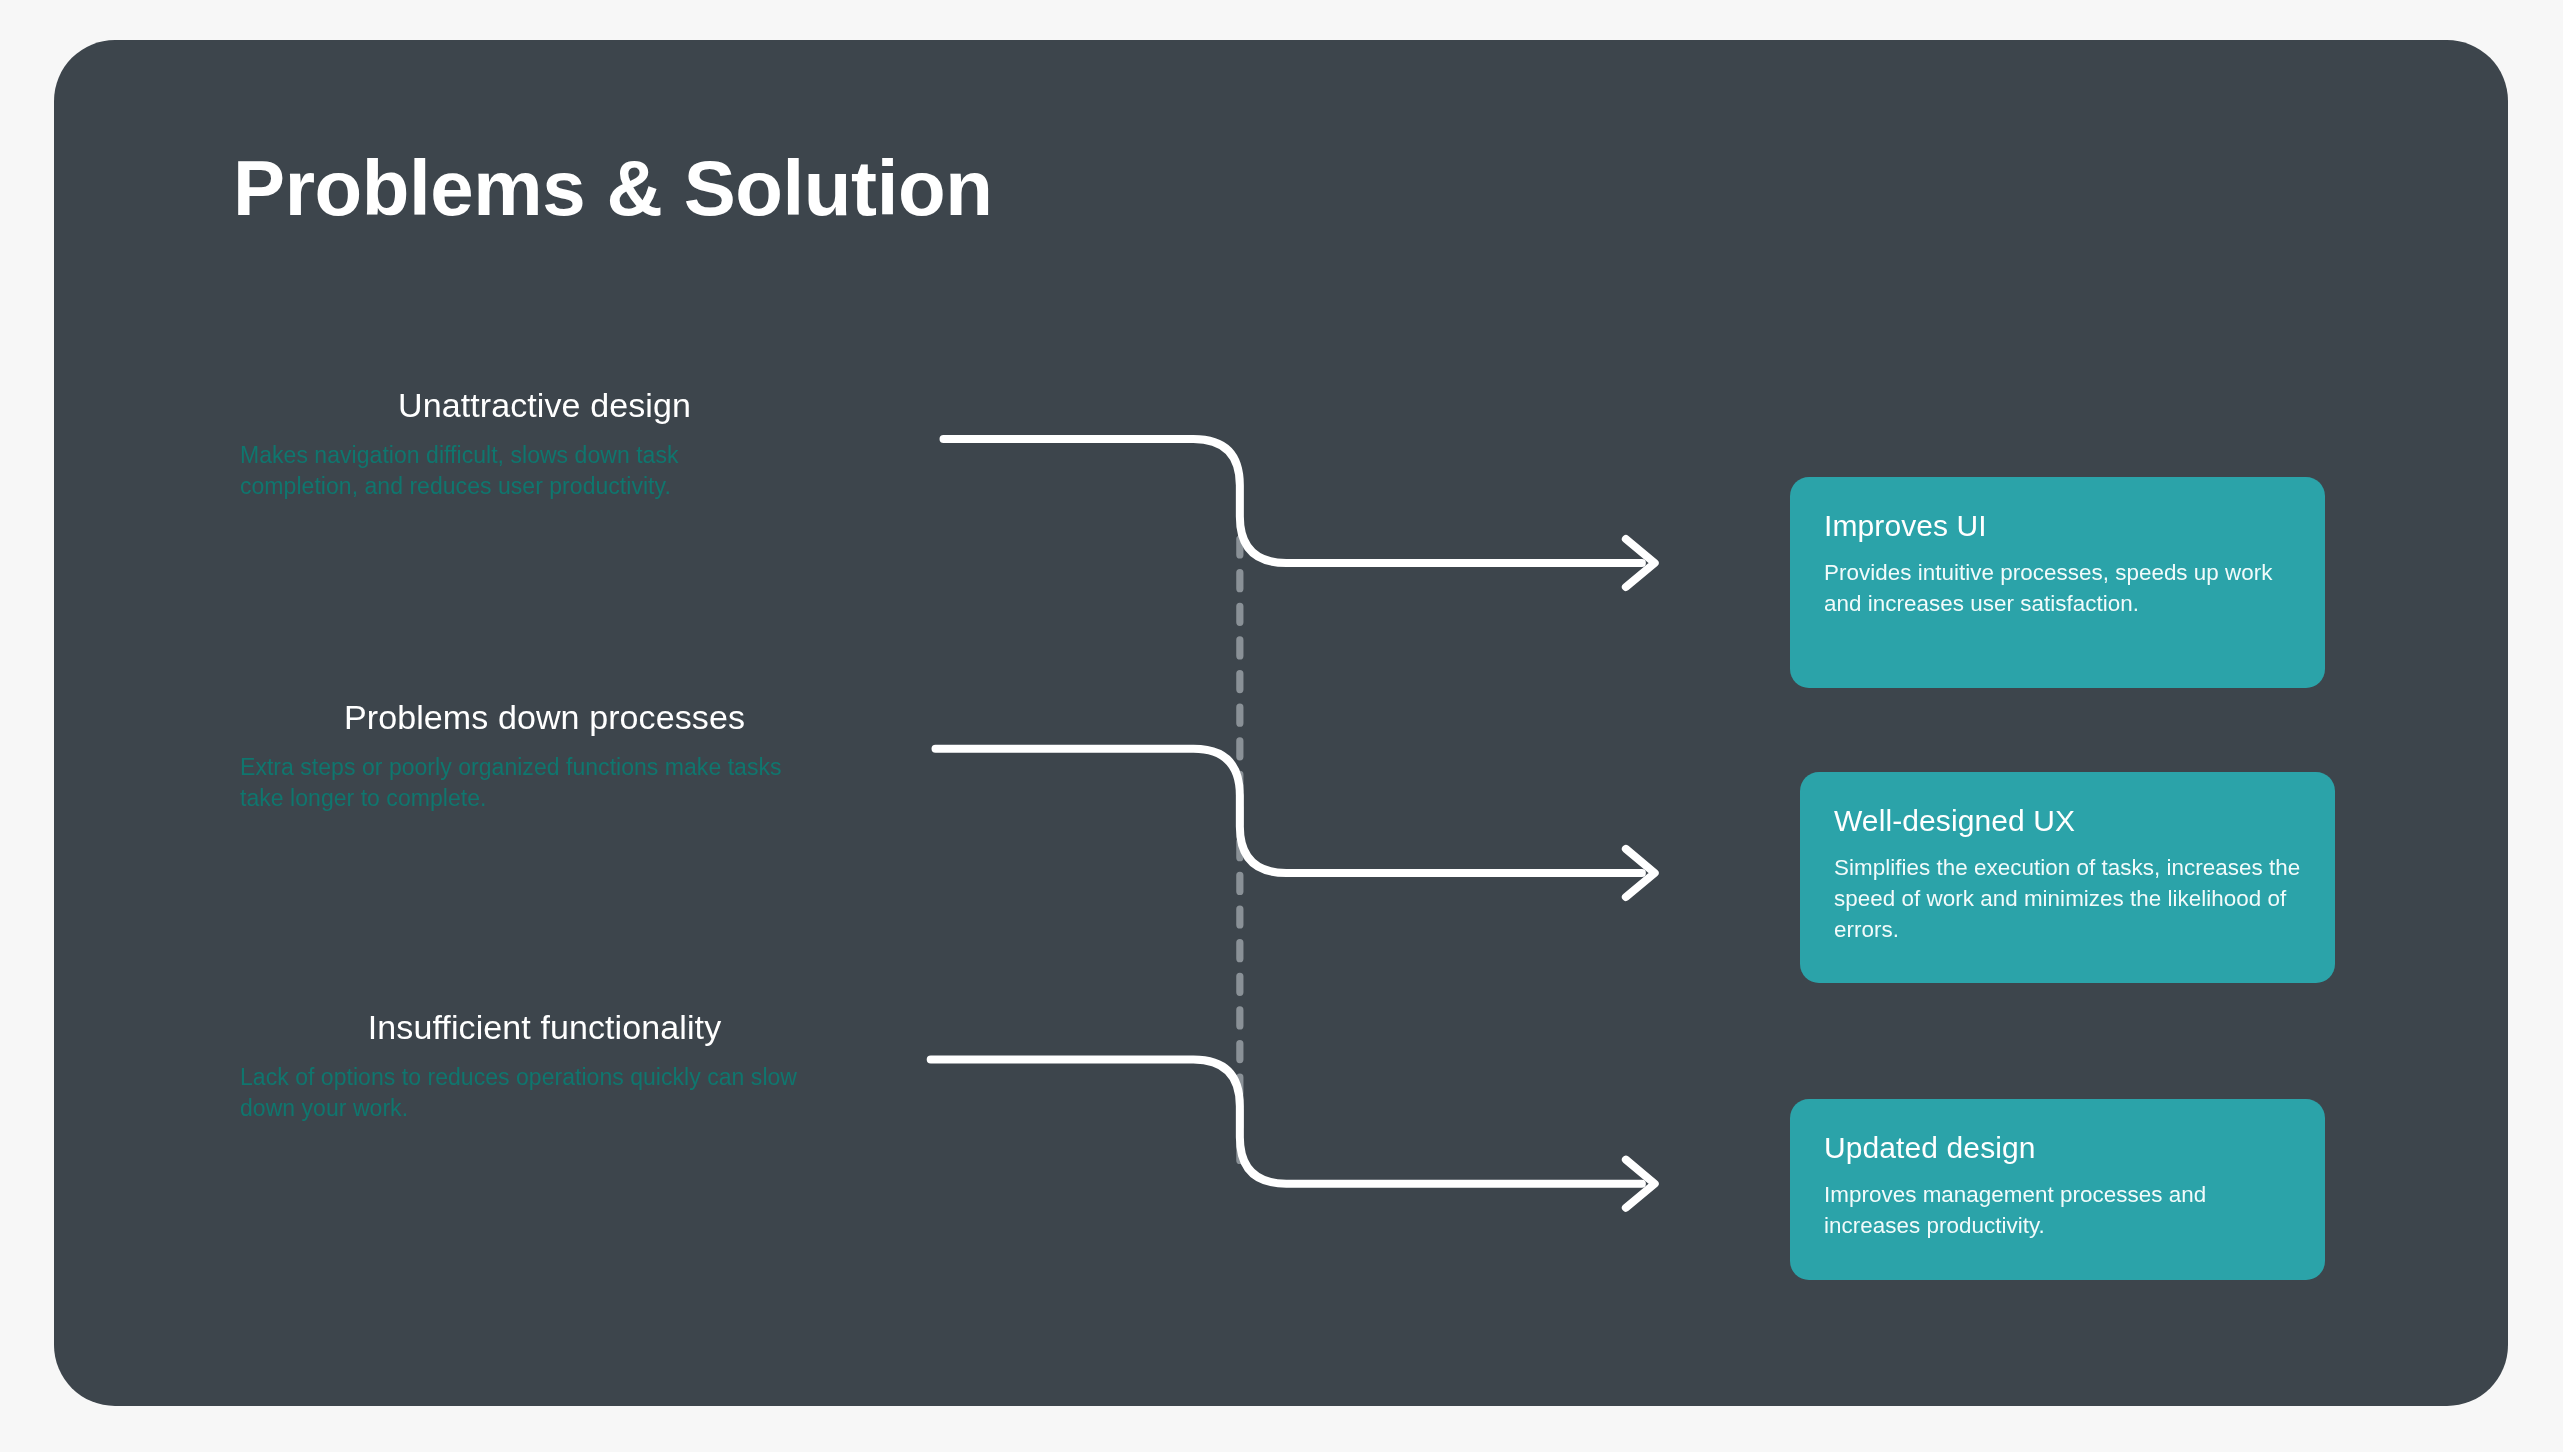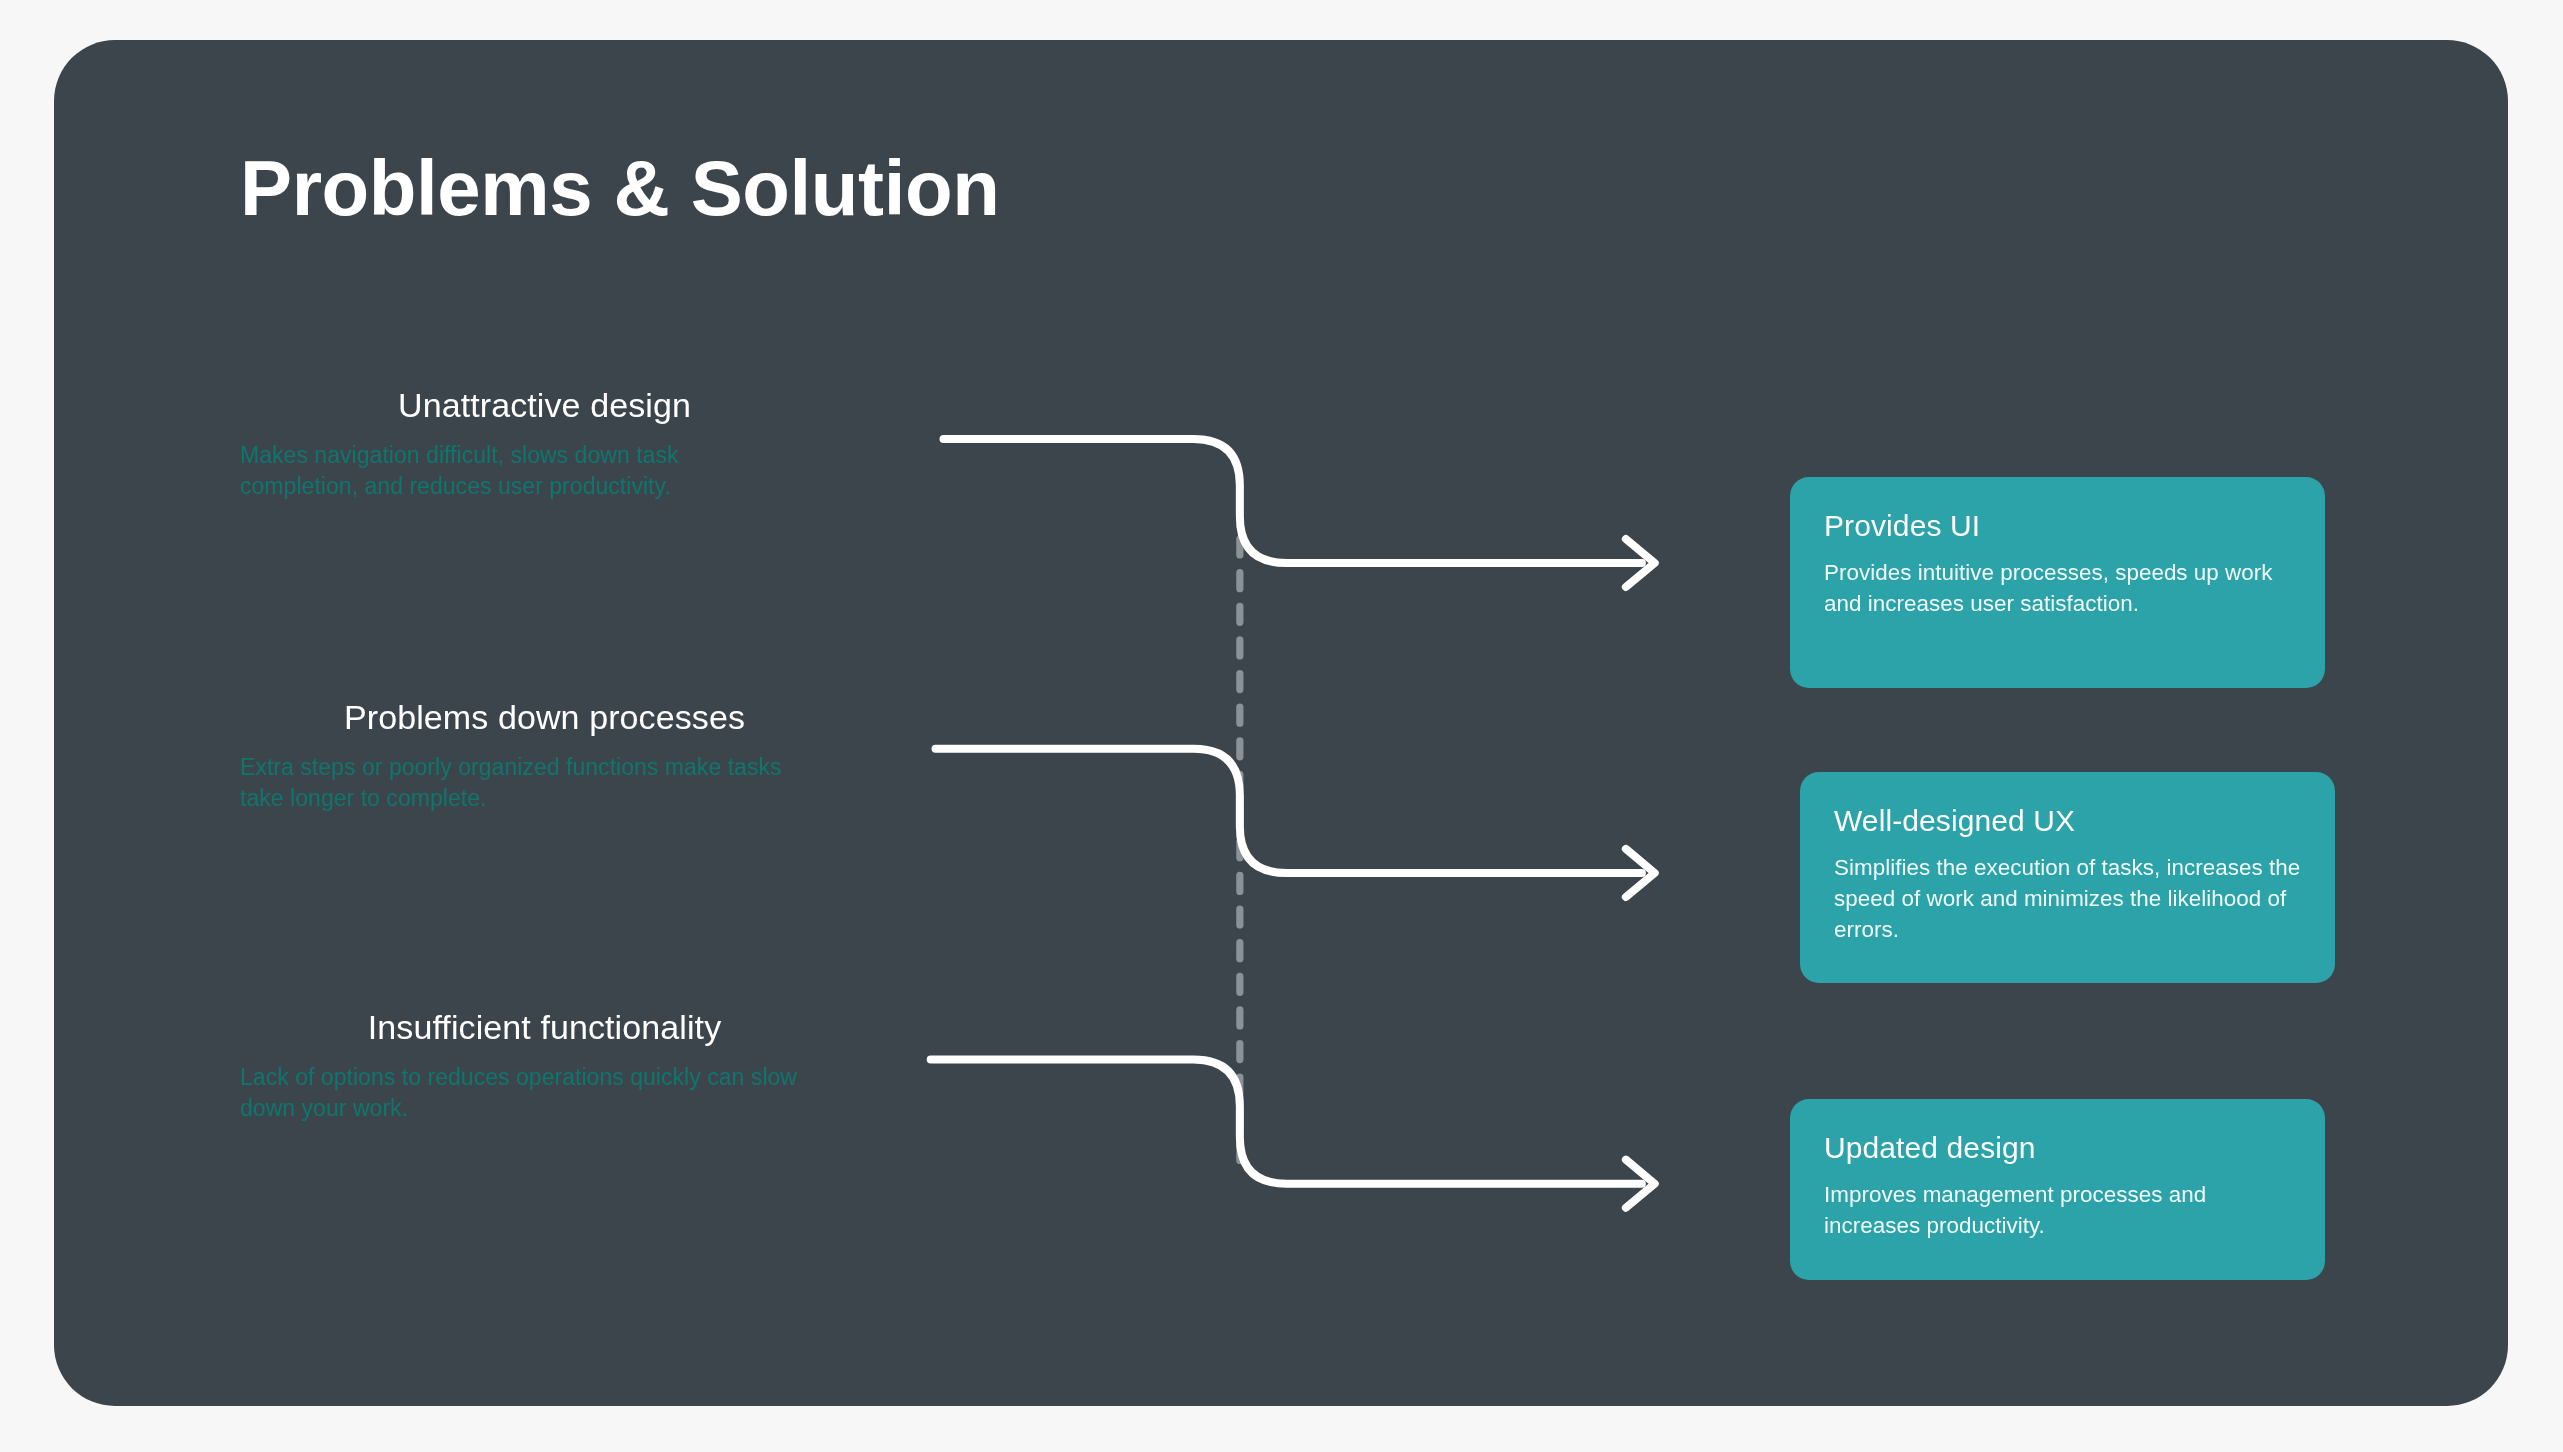--- a/index.html
+++ b/index.html
@@ -27,21 +27,21 @@
     top: 40px;
     width: 2454px;
     height: 1366px;
     background: #3d454c;
     border-radius: 61px;
   }
 
   
   #page-title {
     position: absolute;
-    left: 240px;
+    left: 233px;
     top: 149px;
     font-size: 78px;
     line-height: 1.0;
     font-weight: 700;
     letter-spacing: -0.4px;
     color: #ffffff;
     white-space: nowrap;
   }
 
   
@@ -175,21 +175,21 @@
     <g>
       <path d="M1162,1323 H1490 Q1548,1323 1548,1381 V1420 Q1548,1478 1606,1478 H2050" fill="none" stroke="#ffffff" stroke-width="10" stroke-linecap="round" stroke-linejoin="round"></path>
       <path d="M2030,1448 L2066,1478 L2030,1508" fill="none" stroke="#ffffff" stroke-width="10" stroke-linecap="round" stroke-linejoin="round"></path>
     </g>
 
   </svg>
 
   <div id="solutions">
 
     <div class="solution-card solution-card-0">
-      <div class="solution-title">Provides UI</div>
+      <div class="solution-title">Improves UI</div>
       <div class="solution-desc">Provides intuitive processes, speeds up work and increases user satisfaction.</div>
     </div>
 
     <div class="solution-card solution-card-1">
       <div class="solution-title">Well-designed UX</div>
       <div class="solution-desc">Simplifies the execution of tasks, increases the speed of work and minimizes the likelihood of errors.</div>
     </div>
 
     <div class="solution-card solution-card-2">
       <div class="solution-title">Updated design</div>

